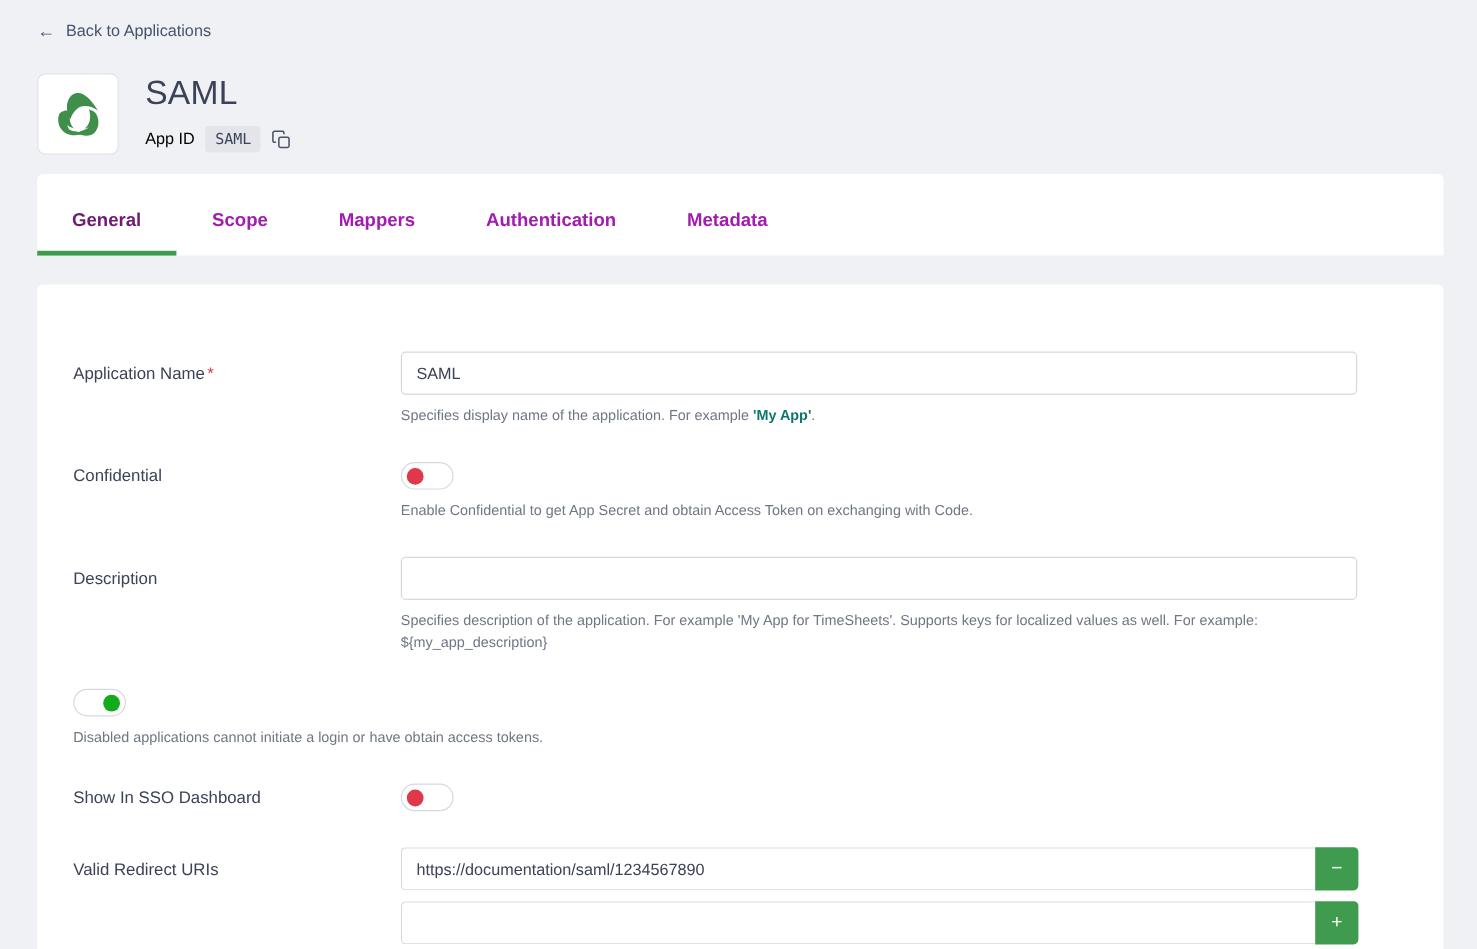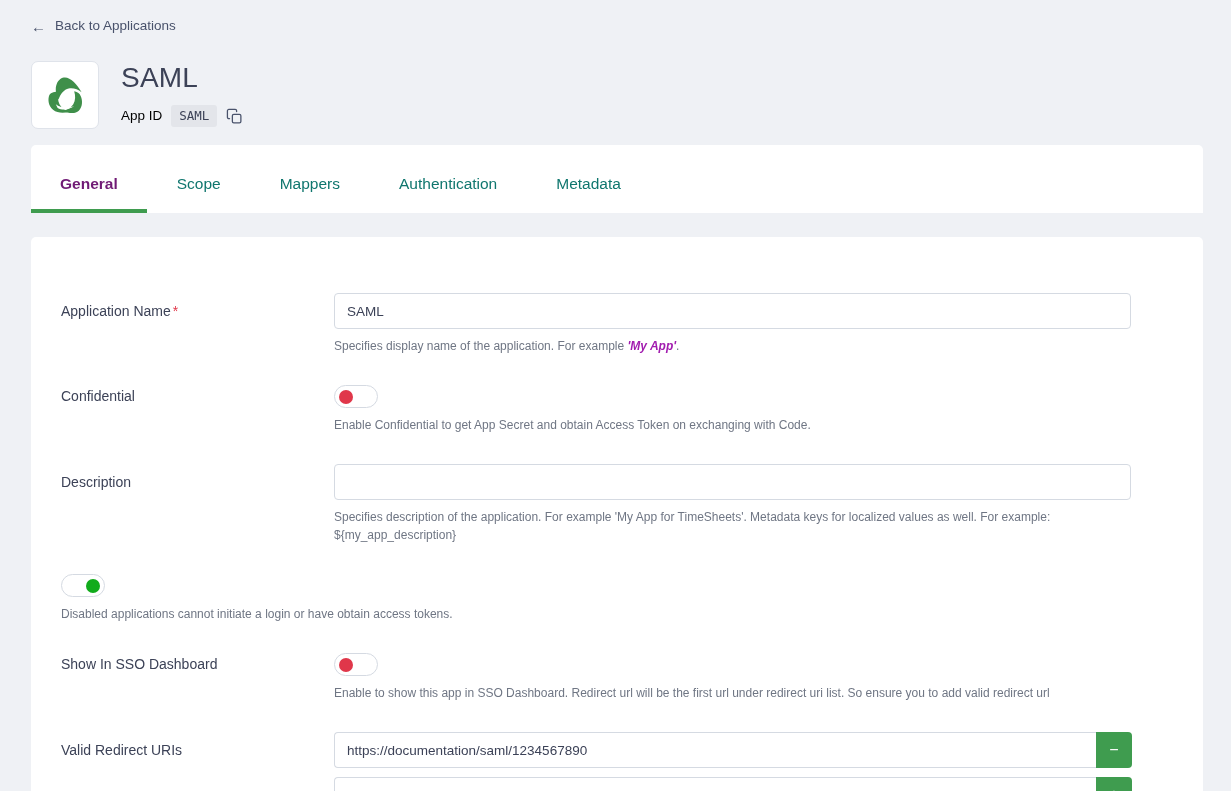--- a/index.html
+++ b/index.html
@@ -94,27 +94,28 @@
     top: 145px;
     width: 1172px;
     height: 68px;
     background: #ffffff;
     border-radius: 5px 5px 0 0;
     display: flex;
     align-items: flex-end;
   }
   .tab {
     font-size: 15.5px;
-    color: #0f766e;
+    color: #a21caf;
     padding: 0 0 19px 0;
     margin-left: 28px;
     position: relative;
     cursor: pointer;
     line-height: 20px;
     white-space: nowrap;
+    font-weight: bold;
   }
   .tab:first-child { margin-left: 29px; }
   .tab + .tab { margin-left: 59px; }
   .tab.active {
     color: #701a75;
     font-weight: bold;
   }
   .tab.active::after {
     content: "";
     position: absolute;
@@ -170,21 +171,21 @@
     outline: none;
     display: block;
   }
   .help-text {
     font-size: 12px;
     color: #6f7684;
     line-height: 18px;
     margin-top: 8px;
     max-width: 790px;
   }
-  .help-text b { color: #a21caf; font-weight: bold; font-style: italic; }
+  .help-text b { color: #0f766e; font-weight: bold; }
 
   
   .toggle {
     width: 44px;
     height: 23px;
     border: 1px solid #d5dae2;
     border-radius: 12px;
     background: #ffffff;
     position: relative;
     cursor: pointer;
@@ -312,40 +313,39 @@
         <span class="knob"></span>
       </div>
       <div class="help-text">Enable Confidential to get App Secret and obtain Access Token on exchanging with Code.</div>
     </div>
   </div>
 
   <div class="field-row">
     <div class="field-label">Description</div>
     <div class="field-control">
       <input class="text-input" type="text" value="" style="">
-      <div class="help-text">Specifies description of the application. For example 'My App for TimeSheets'. Metadata keys for localized values as well. For example: ${my_app_description}</div>
+      <div class="help-text">Specifies description of the application. For example 'My App for TimeSheets'. Supports keys for localized values as well. For example: ${my_app_description}</div>
     </div>
   </div>
 
   <div class="field-row">
     <div class="field-control">
       <div class="toggle on">
         <span class="knob"></span>
       </div>
       <div class="help-text">Disabled applications cannot initiate a login or have obtain access tokens.</div>
     </div>
   </div>
 
   <div class="field-row">
     <div class="field-label toggle-label">Show In SSO Dashboard</div>
     <div class="field-control">
       <div class="toggle off">
         <span class="knob"></span>
       </div>
-      <div class="help-text">Enable to show this app in SSO Dashboard. Redirect url will be the first url under redirect uri list. So ensure you to add valid redirect url</div>
     </div>
   </div>
 
   <div class="field-row">
     <div class="field-label">Valid Redirect URIs</div>
     <div class="field-control">
       <div class="uri-row">
         <input class="uri-input" type="text" value="https://documentation/saml/1234567890" style="">
         <button class="uri-btn">−</button>
       </div>

